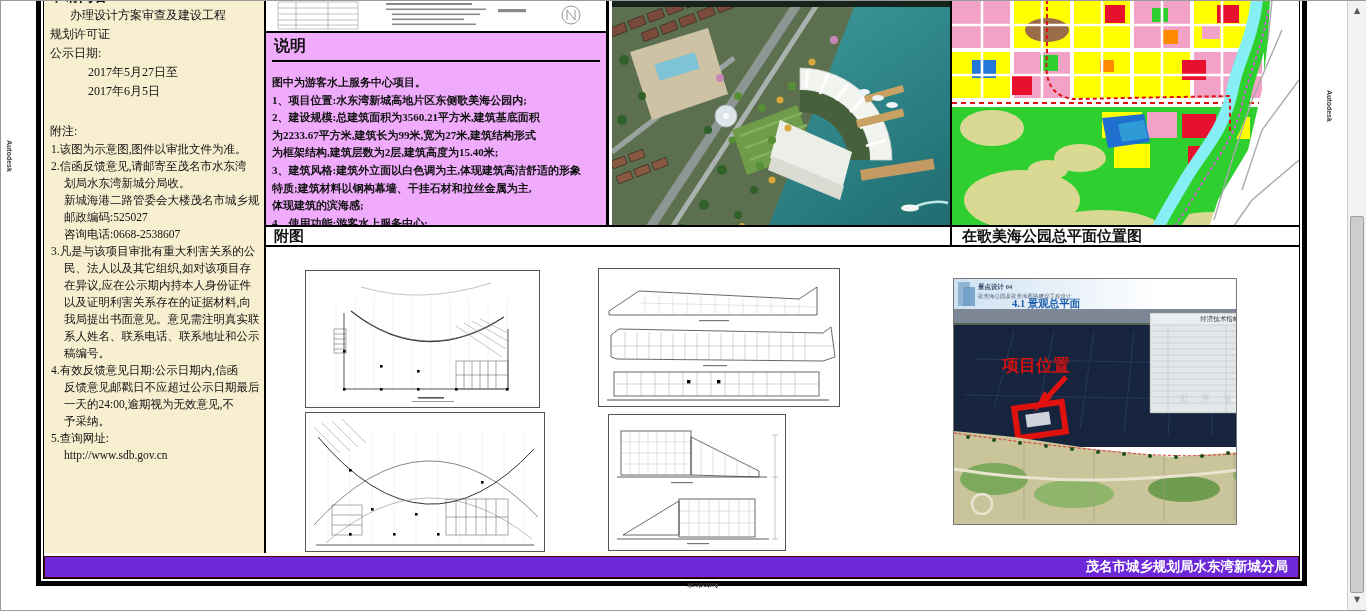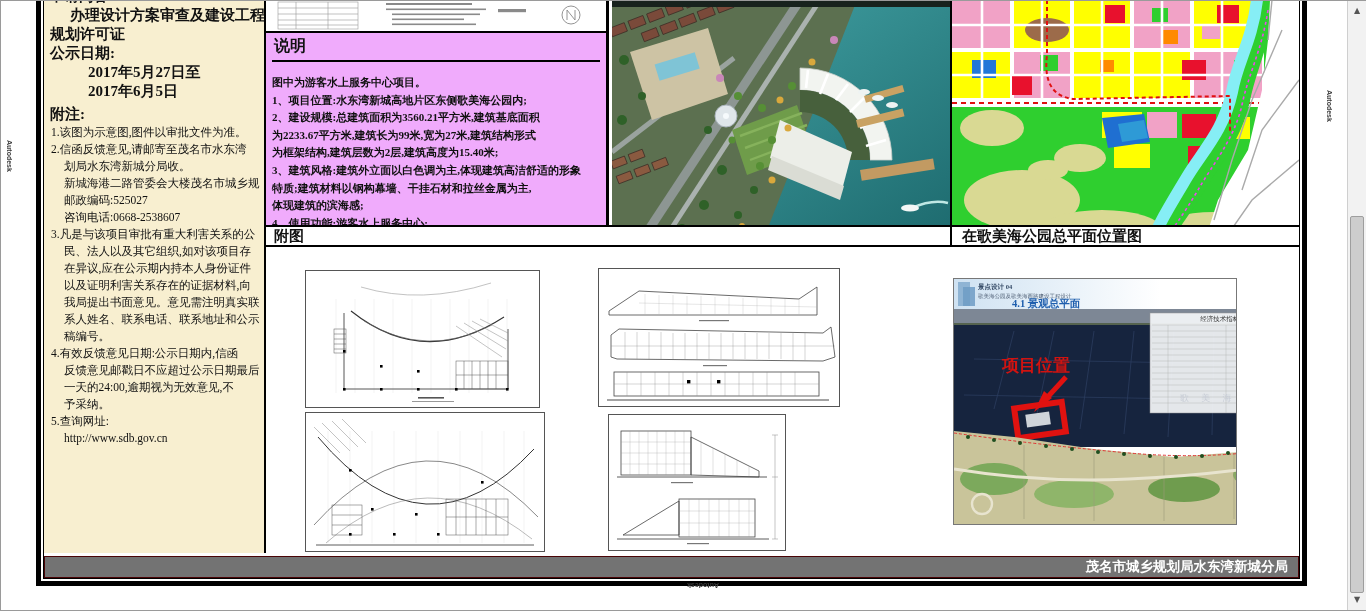--- a/index.html
+++ b/index.html
@@ -11,24 +11,24 @@
   
   #document{position:absolute;left:36px;top:0;width:1271px;height:586px;
     border-left:5px solid #000;border-right:5px solid #000;border-bottom:5px solid #000;background:#fff}
   #doc-inner{position:absolute;left:2px;right:2px;top:0;bottom:2px;border:1px solid #000;border-top:none}
 
   
   #left-panel{left:0;top:0;width:222px;height:553px;background:#f8efd0;
     border-right:2px solid #000;padding:0 2px 0 6px;color:#111;overflow:hidden}
   .clip{height:6px;overflow:hidden}
   .clip div{margin-top:-13px;font-size:14.5px;font-weight:bold}
-  .lp-head{font-size:15px;line-height:19px;font-weight:bold;white-space:nowrap}
+  .lp-head{font-size:12px;line-height:19px;font-weight:normal;white-space:nowrap}
   .ind1{padding-left:20px}
   .ind2{padding-left:38px}
-  .lp-notes{margin-top:4px}
+  .lp-notes{margin-top:21px}
   .lp-note{font-size:11.5px;line-height:17px;font-weight:normal;white-space:nowrap}
   .n0{padding-left:1px}
   .n1{padding-left:14px}
 
   
   #mid-top{left:222px;top:0;width:343px;height:243px;border-right:3px solid #000;background:#f0abfc}
   #sheet-strip{width:100%;height:33px;border-bottom:2px solid #000;background:#fff}
   #desc-box{padding:1px 6px 0 6px}
   .desc-title{font-size:16px;font-weight:bold;border-bottom:2px solid #000;padding:2px 0 3px 2px;color:#111}
   .desc-body{padding-top:12px}
@@ -49,21 +49,21 @@
   #dwgA{left:261px;top:270px;width:235px;height:138px}
   #dwgB{left:554px;top:268px;width:242px;height:139px}
   #dwgC{left:261px;top:412px;width:240px;height:140px}
   #dwgD{left:564px;top:414px;width:178px;height:137px}
 
   
   #loc-area{left:906px;top:267px;width:349px;height:286px;background:#fff}
   #loc-map{left:909px;top:278px;width:284px;height:247px;border:1px solid #777;overflow:hidden}
 
   
-  #red-bar{left:0;top:556px;width:1255px;height:22px;background:#737373;border:1px solid #4a0406;
+  #red-bar{left:0;top:556px;width:1255px;height:22px;background:#6d28d9;border:1px solid #4a0406;
     color:#fff;font-size:13.5px;font-weight:bold;line-height:20px;text-align:right;padding-right:10px}
 
   
   .wm{position:absolute;font-size:7px;font-weight:bold;color:#3a3a3a;font-family:"Liberation Sans",sans-serif;z-index:40}
   #wm-left{left:6px;top:140px;writing-mode:vertical-rl}
   #wm-right{left:1326px;top:90px;writing-mode:vertical-rl}
   #wm-bottom{left:668px;top:582px;width:70px;text-align:center;transform:rotate(180deg)}
 
   
   #scrollbar{position:absolute;right:0;top:1px;width:19px;height:609px;background:#f2f2f2;

